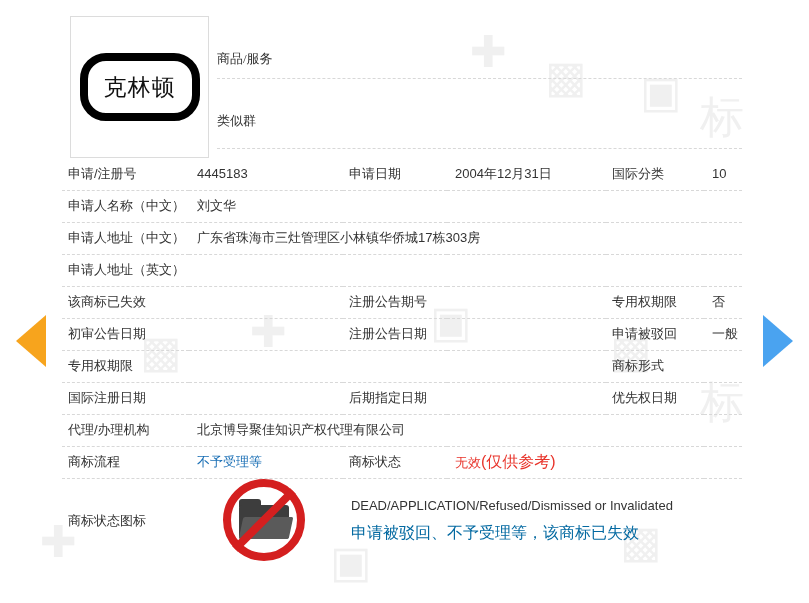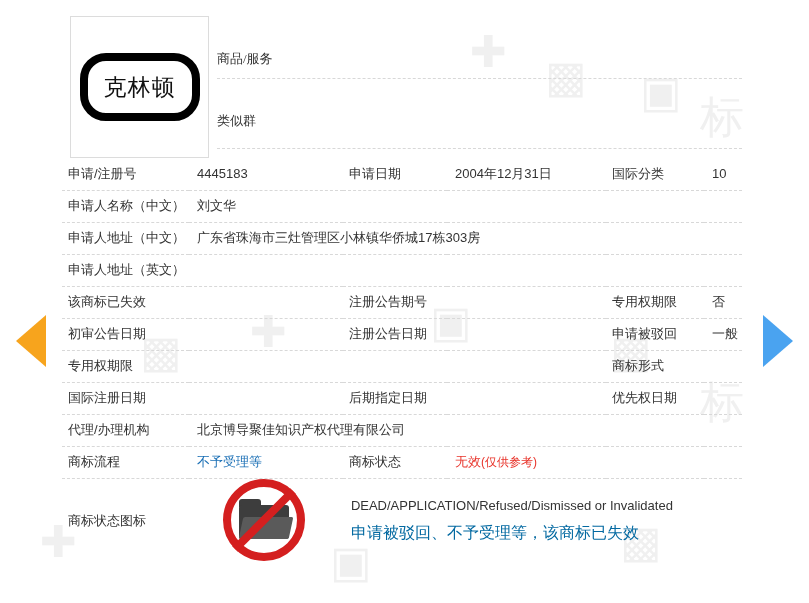--- a/index.html
+++ b/index.html
@@ -142,21 +142,21 @@
   .w-lab { width: 112px; margin-left: 12px; }
   .w-val-wide { width: 190px; }
   .w-lab2 { width: 108px; }
 
   .link {
     color: #1a6fb5;
     text-decoration: none;
     cursor: pointer;
   }
   .status-red { color: #e8332a; }
-  .status-red .note { font-size: 12px; }
+  .status-red .note { font-size: 16px; }
 
   
   .statusrow td {
     border-bottom: none;
     height: 82px;
   }
   .icon-cell {
     width: 230px;
     text-align: center;
     vertical-align: middle;

